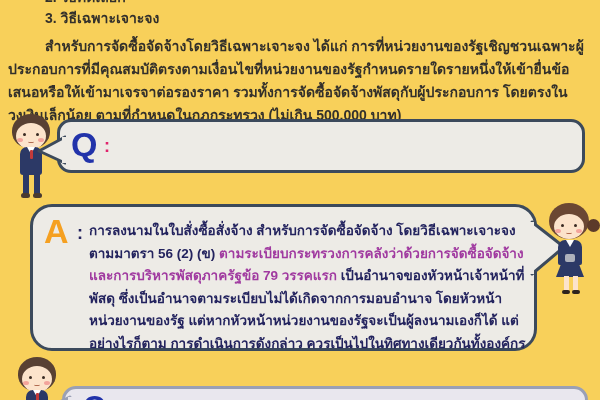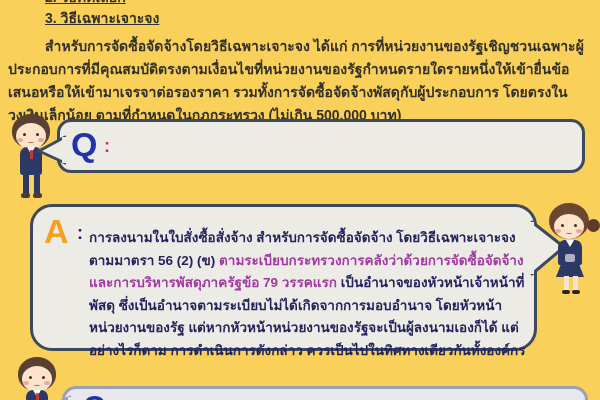--- a/index.html
+++ b/index.html
@@ -8,40 +8,40 @@
     --q-letter:#2233AA; --a-letter:#F5A021; --body-text:#33302B;
   }
   html,body{margin:0;padding:0;}
   body{width:600px;height:400px;position:relative;overflow:hidden;
        background:var(--background);
        font-family:"Liberation Sans","DejaVu Sans",sans-serif;}
   .abs{position:absolute;}
 
   
   .intro{left:8px;top:-13px;width:586px;color:var(--body-text);font-weight:600;font-size:14px;}
-  .intro .num{margin-left:37px;line-height:21px;text-decoration:underline;}
+  .intro .num{margin-left:37px;line-height:21px;}
   .intro .para{margin:6px 0 0 0;line-height:23px;text-indent:37px;}
 
   
   .bubble{position:absolute;background:var(--bubble-fill);
           border:3px solid var(--bubble-border);border-radius:14px;box-sizing:border-box;}
   .q-bubble{left:57px;top:119px;width:528px;height:54px;}
   .a-bubble{left:30px;top:204px;width:507px;height:147px;border-radius:22px;}
   .q2-bubble{left:62px;top:386px;width:526px;height:40px;
              background:#E9E7EE;border-color:#9AA0B5;}
   .tail{position:absolute;}
   .big-letter{position:absolute;font-weight:bold;line-height:1;}
   .q-letter{left:11px;top:5px;font-size:34px;color:var(--q-letter);}
   .a-letter{left:11px;top:7px;font-size:34px;color:var(--a-letter);}
   .q2-letter{left:18px;top:2px;font-size:30px;color:var(--q-letter);}
   .colon-q{position:absolute;left:44px;top:14px;font-size:18px;font-weight:bold;color:var(--question-text);}
   .colon-a{position:absolute;left:44px;top:16px;font-size:18px;font-weight:bold;color:var(--answer-text);}
   .q-text{position:absolute;left:56px;top:5px;width:462px;font-size:14px;font-weight:bold;
           line-height:22px;color:var(--question-text);}
-  .a-text{position:absolute;left:56px;top:20px;width:442px;font-size:13.5px;font-weight:bold;
+  .a-text{position:absolute;left:56px;top:13px;width:442px;font-size:13.5px;font-weight:bold;
           line-height:22.5px;color:var(--answer-text);}
   .a-text .hl{color:var(--answer-highlight);}
 
   
   .figure{position:absolute;}
   .figure *{position:absolute;box-sizing:border-box;}
   .hair{background:#584033;border-radius:50% 50% 46% 46%;}
   .face{background:#FCE3CB;border-radius:50%;}
   .eye{width:3px;height:3px;background:#3A2A22;border-radius:50%;top:10px;}
   .eye.l{left:7px}.eye.r{left:20px}

